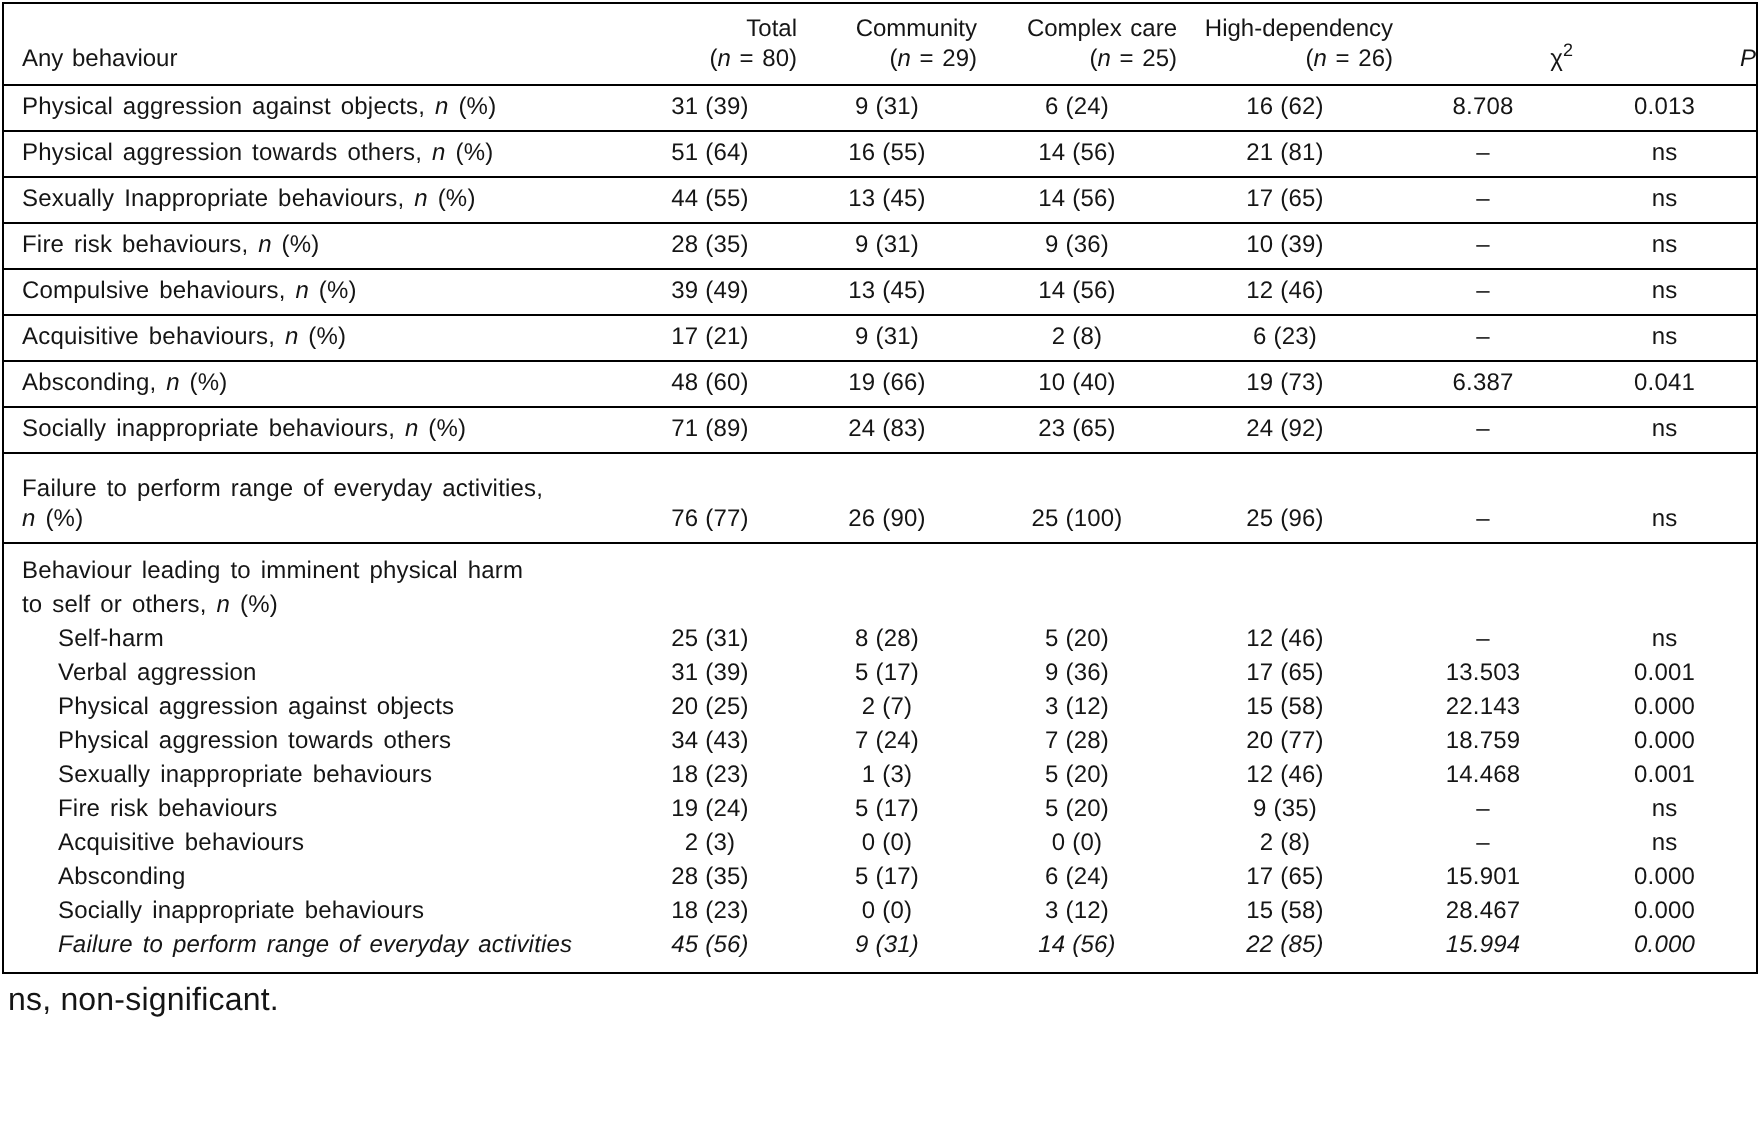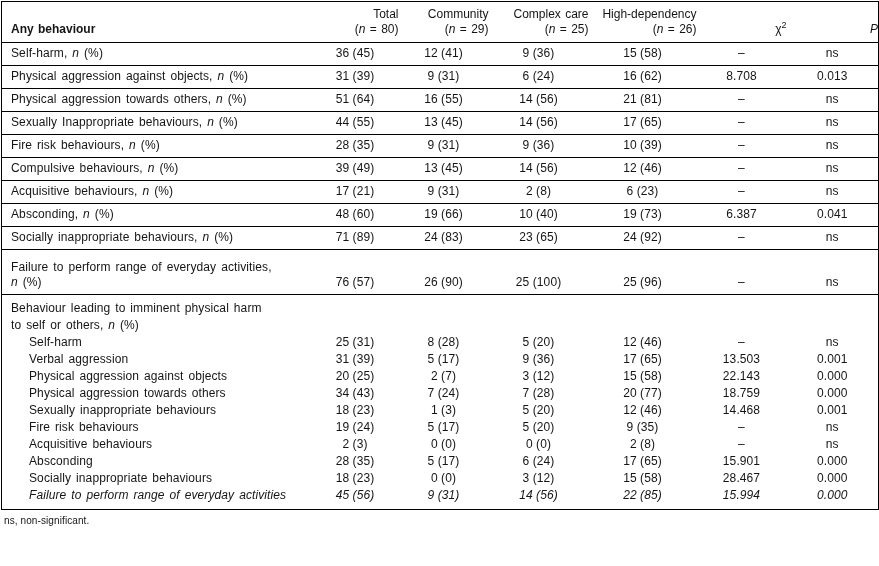--- a/index.html
+++ b/index.html
@@ -21,34 +21,34 @@
   }
   th, td { font-weight: 400; font-size: 12px; color: #151515; }
   thead th {
     vertical-align: bottom;
     padding: 5px 0 6px;
     line-height: 14.5px;
     border-bottom: 1.5px solid #000;
     text-align: right;
     word-spacing: 1px;
   }
-  thead th.label-col { text-align: left; padding-left: 9px; font-weight: bold; }
+  thead th.label-col { text-align: left; padding-left: 9px; }
   td.label { text-align: left; padding-left: 9px; word-spacing: 1.5px; letter-spacing: 0.1px; }
   td.num { text-align: center; letter-spacing: 0.1px; }
   tbody td { vertical-align: bottom; line-height: 15px; }
   tr.ruled td { border-bottom: 1px solid #000; height: 23px; padding-top: 3px; padding-bottom: 4px; }
   tr.tall td { height: 45px; }
   tr.group td { padding-top: 5px; line-height: 16.5px; }
   tr.sub td { height: 17px; line-height: 17px; padding-top: 0; padding-bottom: 0; }
   tr.sub:last-child td { padding-bottom: 5px; height: 22px; font-style: italic; }
   td.indent { padding-left: 27px; }
   sup { font-size: 9px; line-height: 0; }
   i { font-style: italic; }
   .footnote {
-    font-size: 10px;
+    font-size: 16px;
     margin: 5px 0 0 4px;
     letter-spacing: 0.1px;
     color: #151515;
   }
 </style>
 </head>
 <body>
 
 <div class="sheet">
   <table class="behaviour-table">
@@ -67,29 +67,20 @@
           <th class="num">Total<br>(<i>n</i> = 80)</th>
           <th class="num">Community<br>(<i>n</i> = 29)</th>
           <th class="num">Complex care<br>(<i>n</i> = 25)</th>
           <th class="num">High-dependency<br>(<i>n</i> = 26)</th>
           <th class="num">χ<sup>2</sup></th>
           <th class="num"><i>P</i></th>
         </tr>
     </thead>
     <tbody>
         <tr class="ruled">
-          <td class="label">Self-harm, <i>n</i> (%)</td>
-          <td class="num">36 (45)</td>
-          <td class="num">12 (41)</td>
-          <td class="num">9 (36)</td>
-          <td class="num">15 (58)</td>
-          <td class="num">–</td>
-          <td class="num">ns</td>
-        </tr>
-        <tr class="ruled">
           <td class="label">Physical aggression against objects, <i>n</i> (%)</td>
           <td class="num">31 (39)</td>
           <td class="num">9 (31)</td>
           <td class="num">6 (24)</td>
           <td class="num">16 (62)</td>
           <td class="num">8.708</td>
           <td class="num">0.013</td>
         </tr>
         <tr class="ruled">
           <td class="label">Physical aggression towards others, <i>n</i> (%)</td>
@@ -149,21 +140,21 @@
           <td class="label">Socially inappropriate behaviours, <i>n</i> (%)</td>
           <td class="num">71 (89)</td>
           <td class="num">24 (83)</td>
           <td class="num">23 (65)</td>
           <td class="num">24 (92)</td>
           <td class="num">–</td>
           <td class="num">ns</td>
         </tr>
         <tr class="ruled tall">
           <td class="label">Failure to perform range of everyday activities,<br><i>n</i> (%)</td>
-          <td class="num">76 (57)</td>
+          <td class="num">76 (77)</td>
           <td class="num">26 (90)</td>
           <td class="num">25 (100)</td>
           <td class="num">25 (96)</td>
           <td class="num">–</td>
           <td class="num">ns</td>
         </tr>
         <tr class="group">
           <td class="label">Behaviour leading to imminent physical harm<br>to self or others, <i>n</i> (%)</td>
           <td class="num"></td>
           <td class="num"></td>

